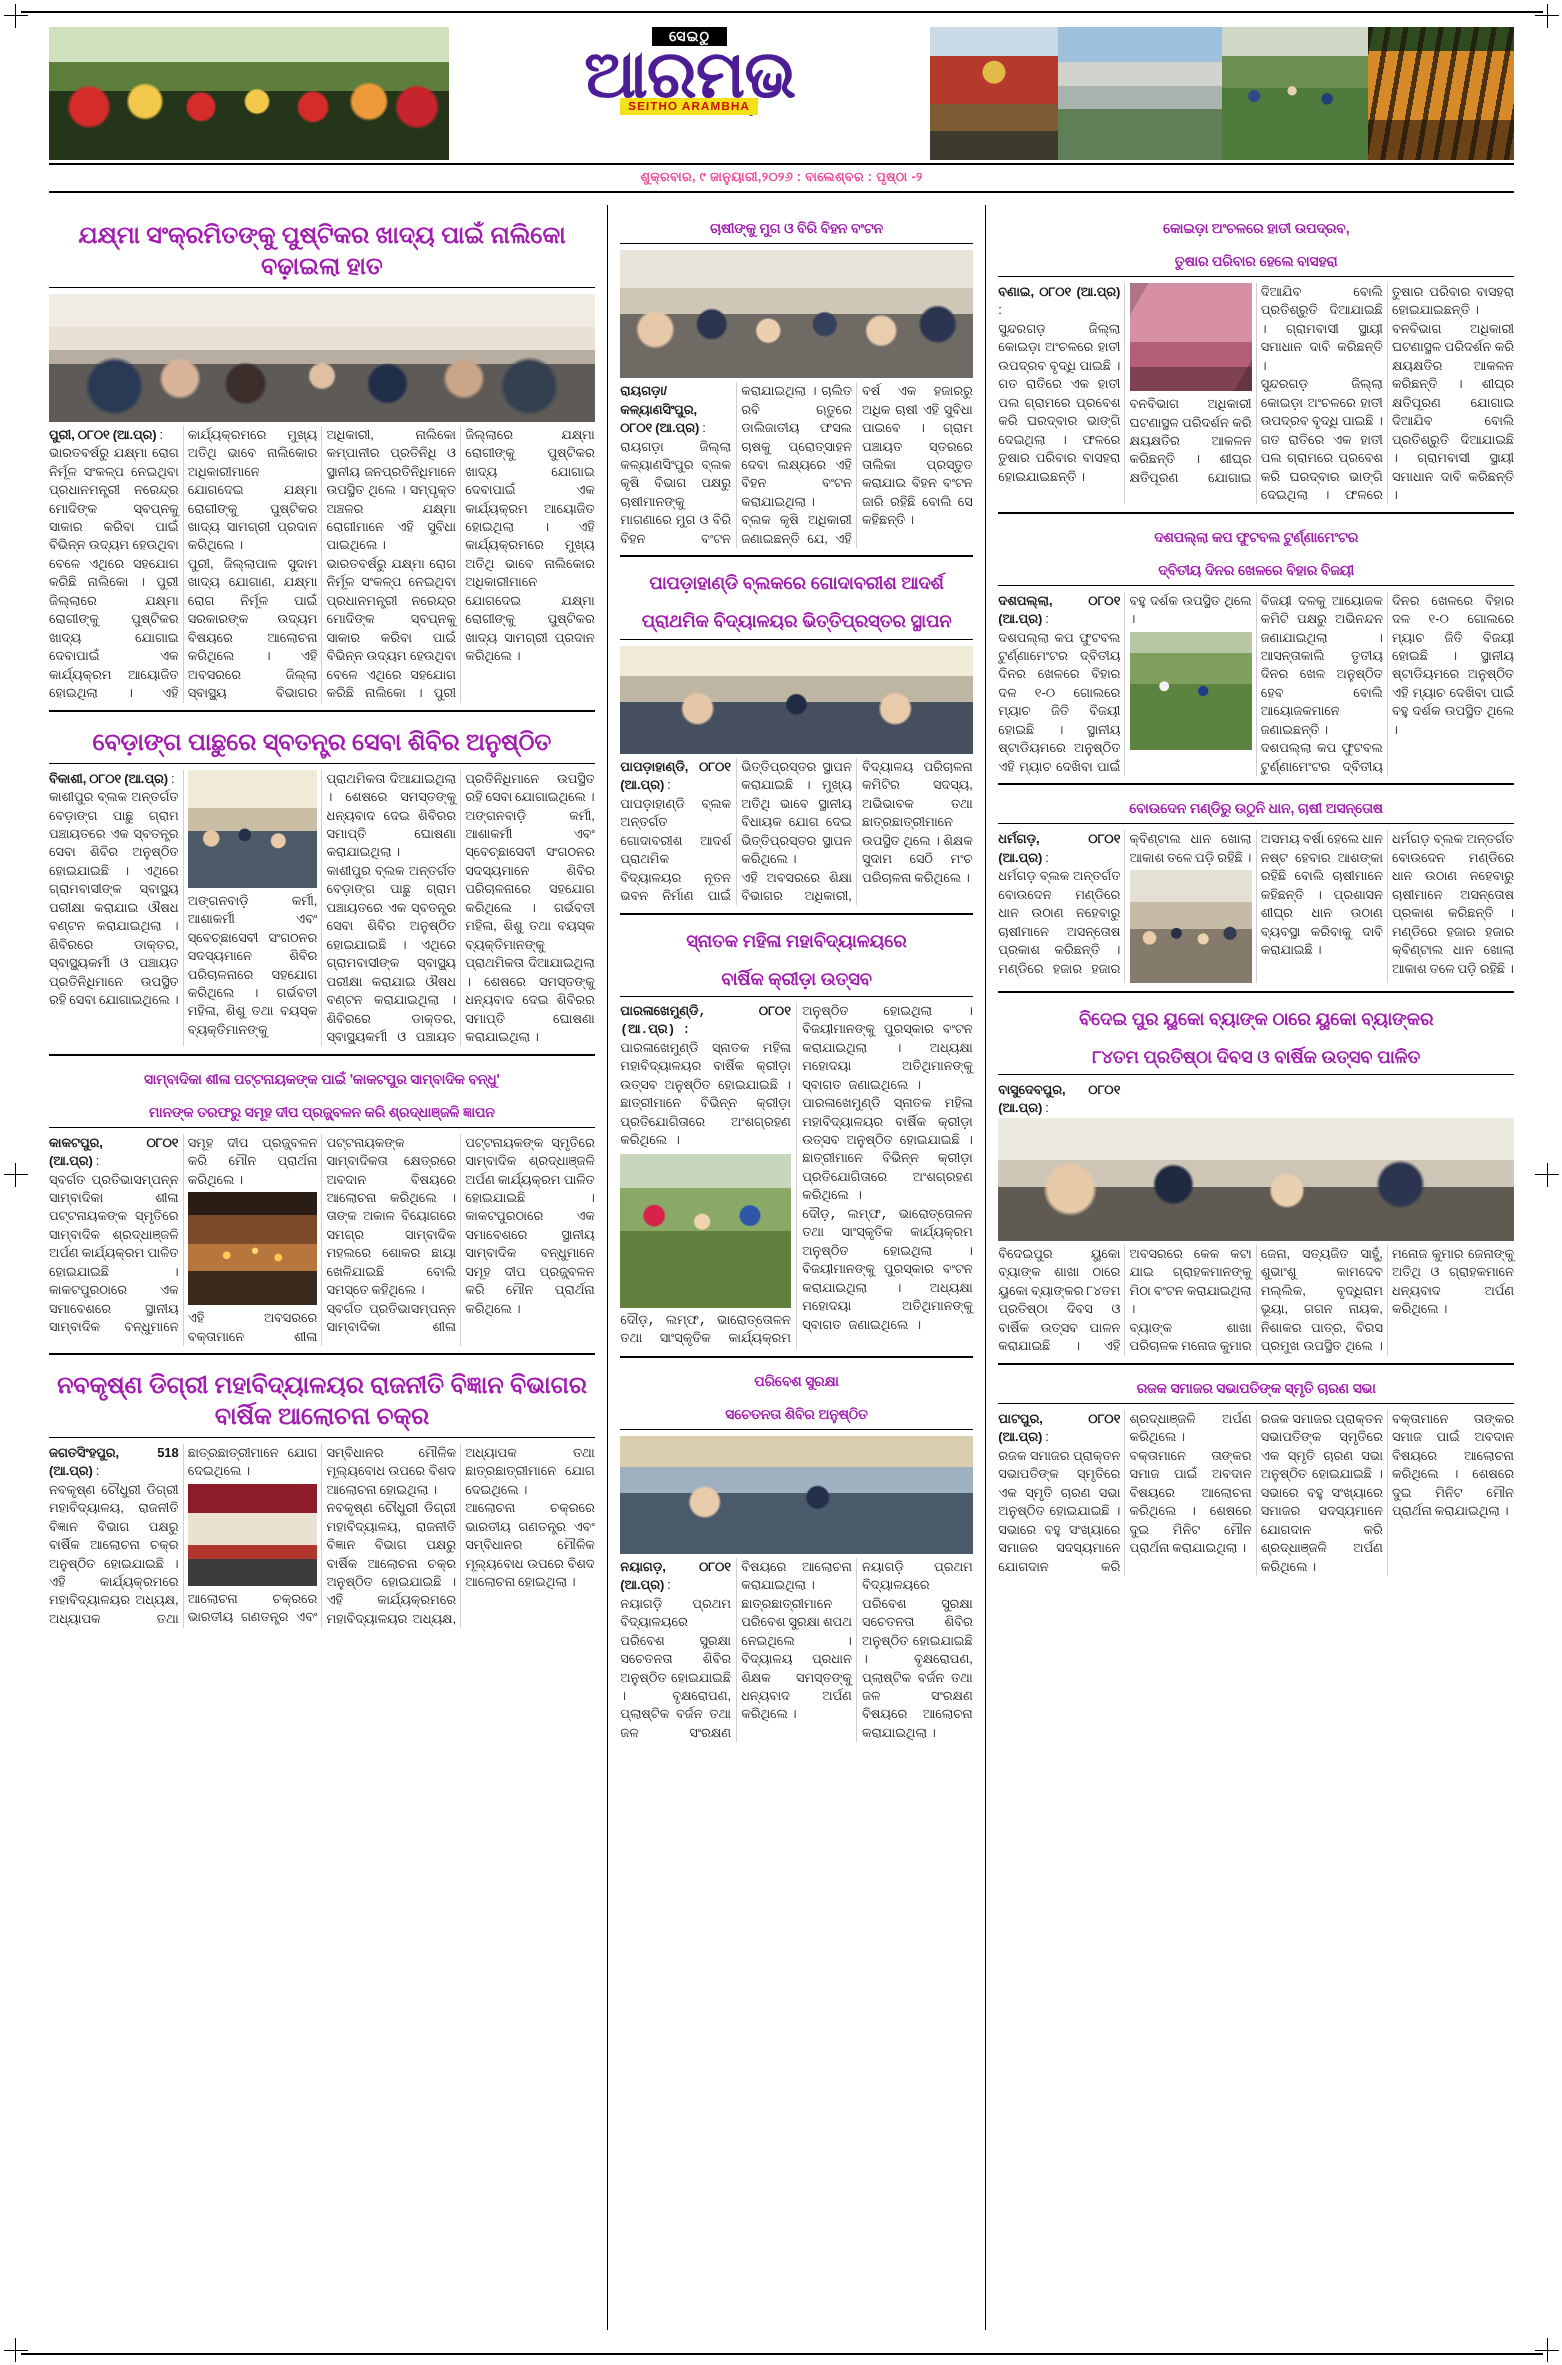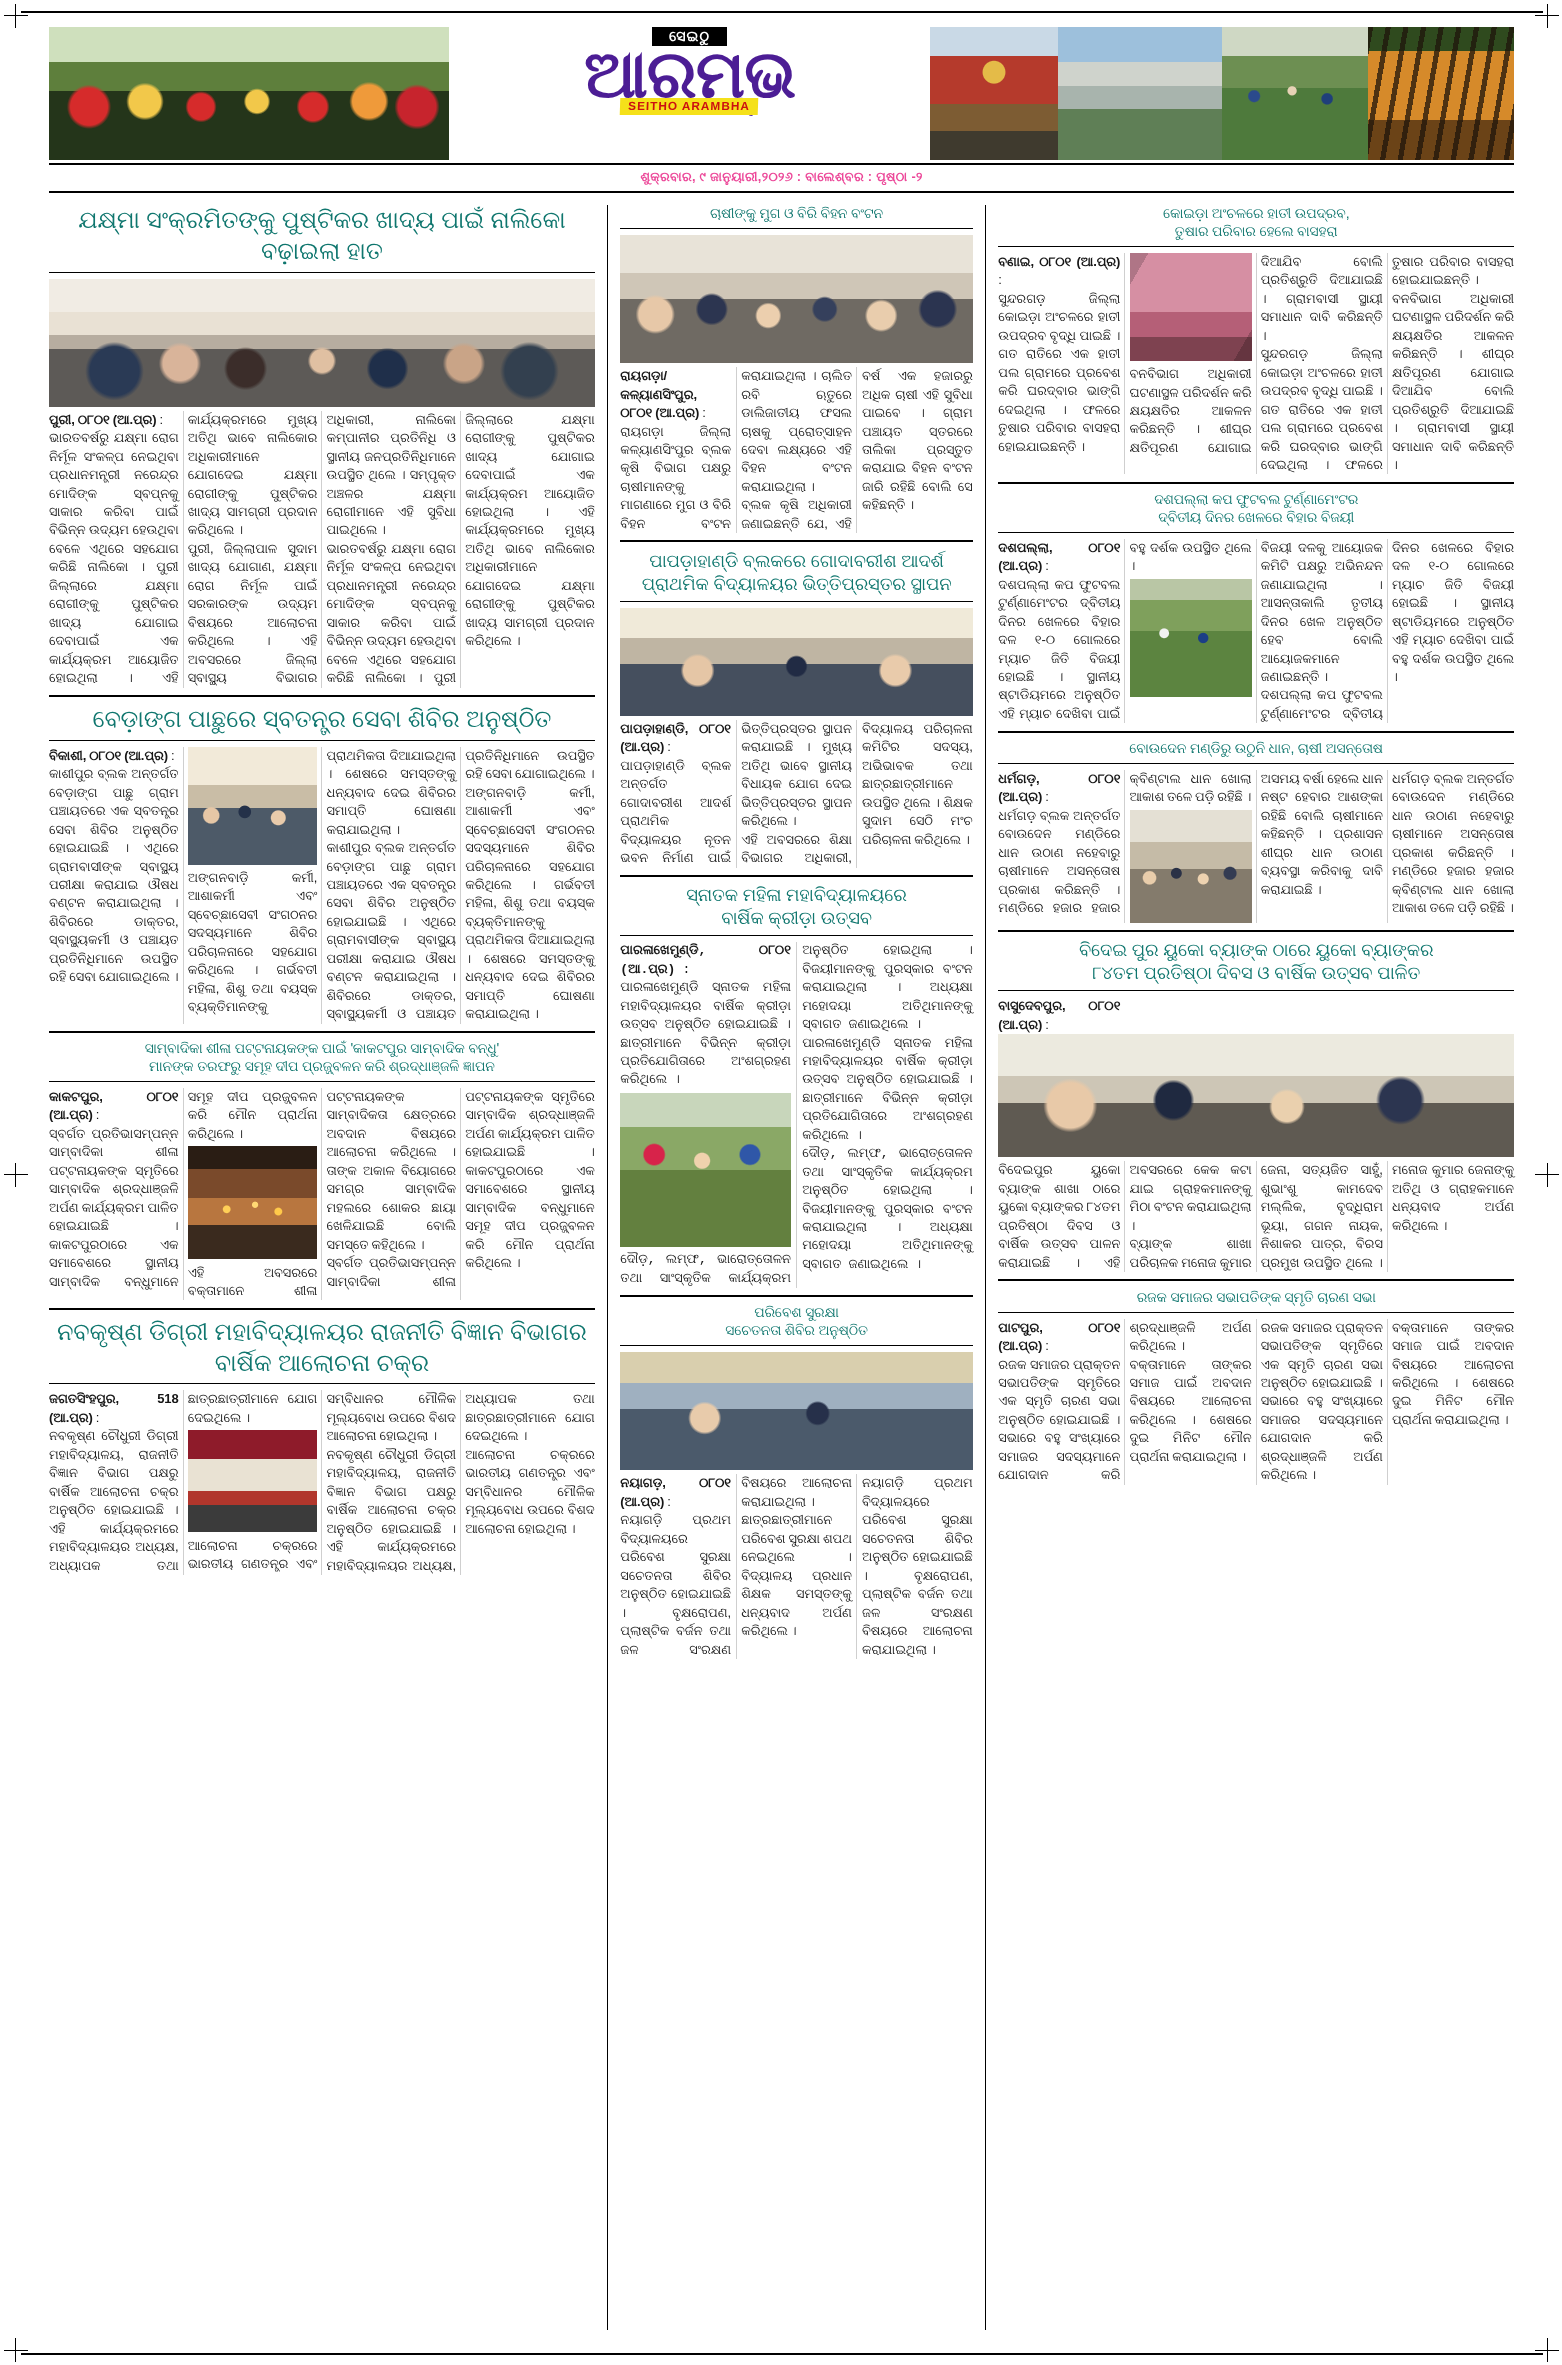--- a/index.html
+++ b/index.html
@@ -61,22 +61,22 @@
   .content {
     position:absolute; left:49px; top:205px; width:1466px; bottom:36px;
     display:flex; gap:0;
   }
   .col { position:relative; }
   .col.c1 { width:558px; padding-right:12.3px; }
   .col.c2 { width:379px; padding:0 12.3px; border-left:1px solid #000; border-right:1px solid #000;}
   .col.c3 { width:528px; padding-left:12.3px; }
 
   .hl {
-    font-weight:normal; color:#0f766e; text-align:center;
-    line-height:1.28; letter-spacing:-0.2px;
+    font-weight:bold; color:#a21caf; text-align:center;
+    line-height:1.28; letter-spacing:-0.2px;margin-top:15px;
   }
   .hl-xl { font-size:24px; }
   .hl-l  { font-size:14px; }
   .hl-m  { font-size:18px; }
 
   .hr-thin { border-top:1px solid #000; margin:5.1px 0 6.1px; }
   .hr-thick { border-top:2px solid #000; margin:7.2px 0 7.2px; }
 
   .story { margin-bottom:3.1px; }
 

